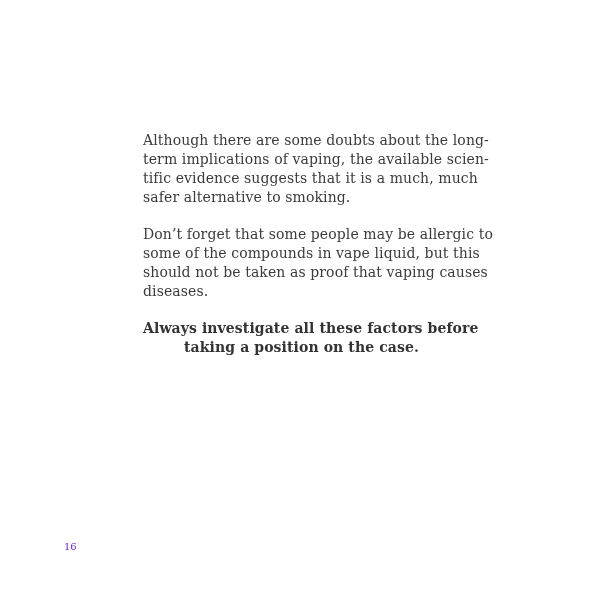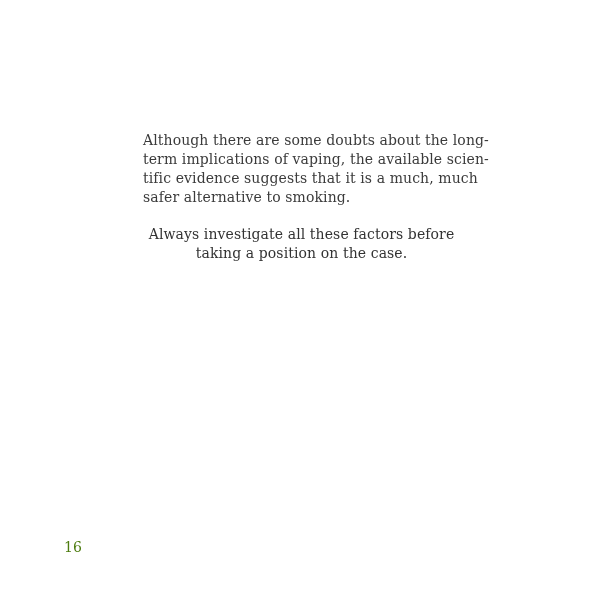--- a/index.html
+++ b/index.html
@@ -27,41 +27,45 @@
     line-height: 19px;
     color: #3b3b3b;
     white-space: pre;
     letter-spacing: 0.1px;
   }
   .para strong {
     font-weight: 700;
     color: #333333;
   }
   .callout {
-    font-weight: 400;
+    font-weight: 700;
     text-align: center;
     color: #333333;
     margin-top: 11px;
   }
   .page-number {
     position: absolute;
     left: 64px;
     top: 539px;
-    font-size: 14px;
+    font-size: 10px;
     line-height: 16px;
-    color: #4d7c0f;
+    color: #6d28d9;
     font-family: "DejaVu Serif", serif;
   }
 </style>
 </head>
 <body>
 
 <div class="page">
   <div class="text-block">
     <p class="para">Although there are some doubts about the long-
 term implications of vaping, the available scien-
 tific evidence suggests that it is a much, much
 safer alternative to smoking.</p>
+    <p class="para">Don’t forget that some people may be allergic to
+some of the compounds in vape liquid, but this
+should not be taken as proof that vaping causes
+diseases.</p>
     <p class="para callout">Always investigate all these factors before
 taking a position on the case.</p>
   </div>
   <div class="page-number">16</div>
 </div>
 
 </body></html>

